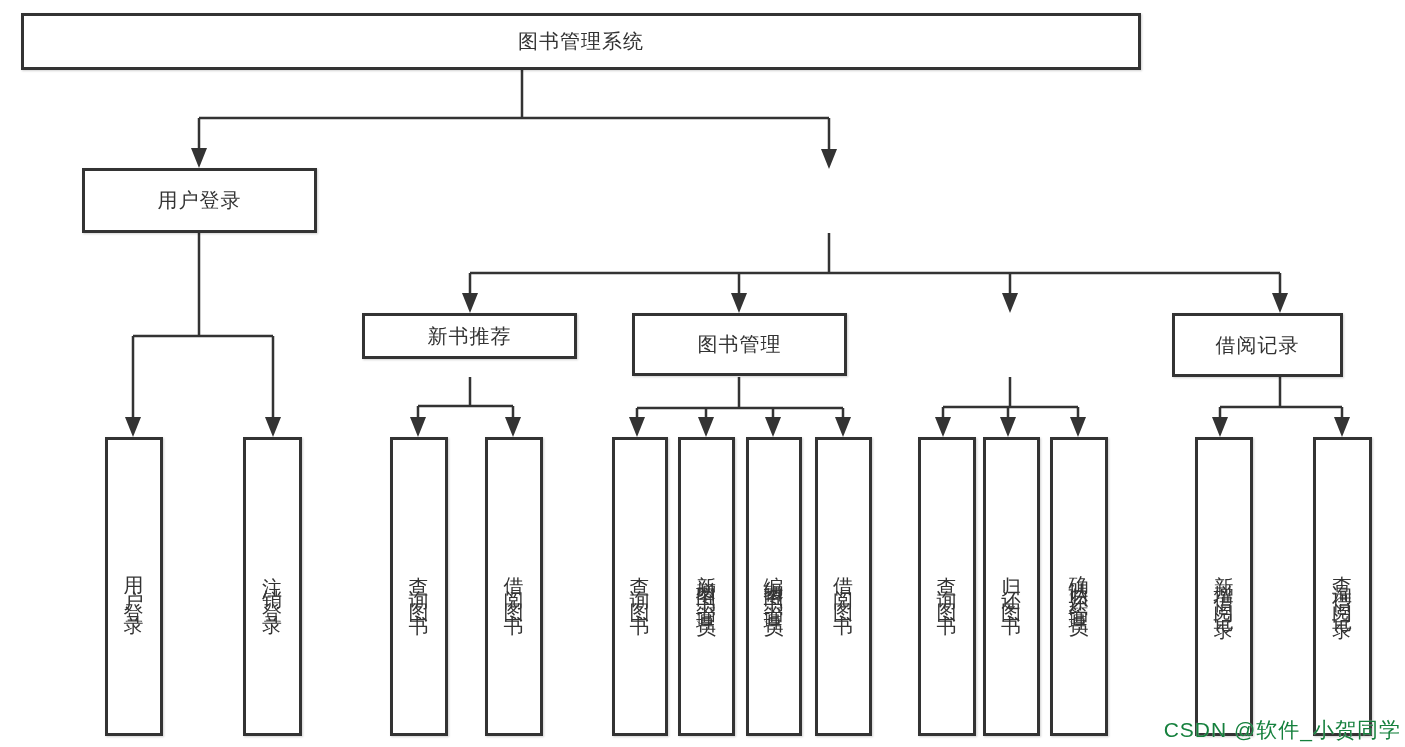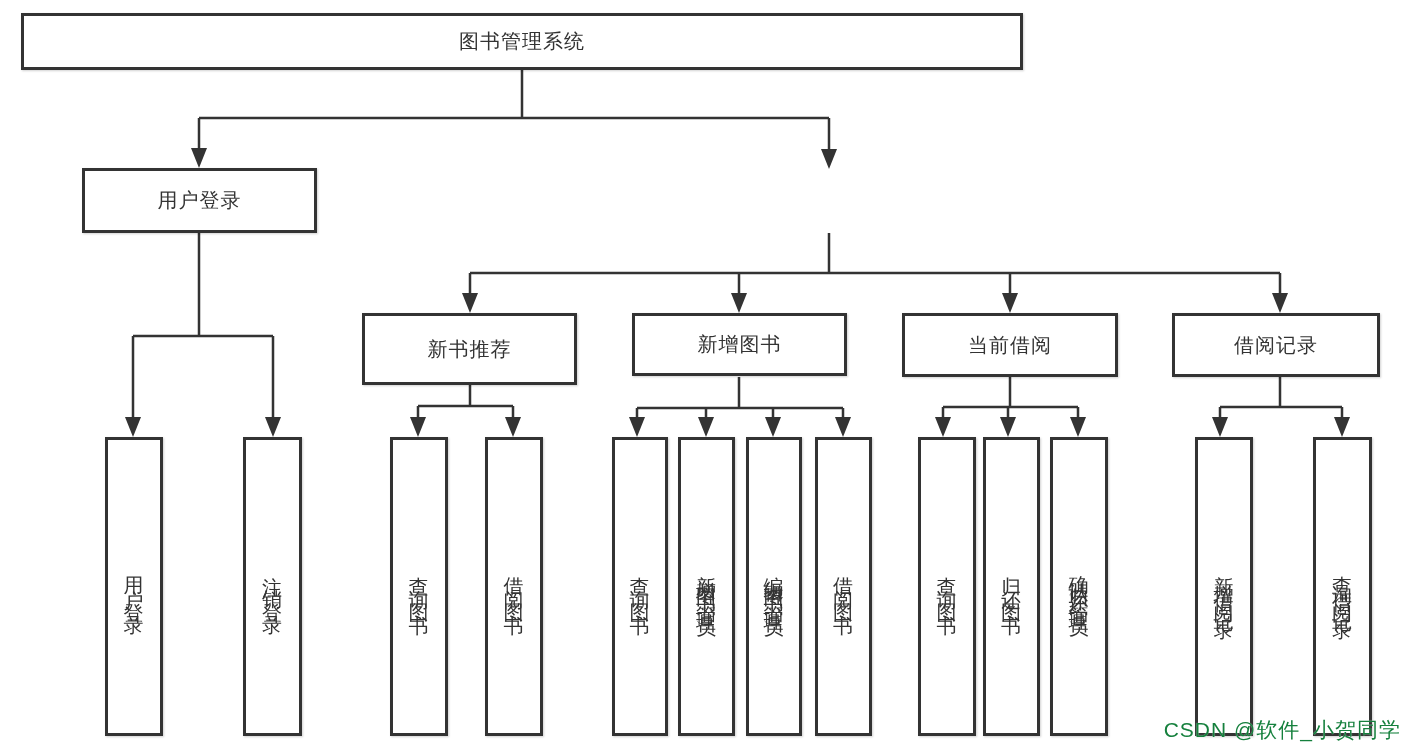--- a/index.html
+++ b/index.html
@@ -104,38 +104,35 @@
       <polygon points="765,417 781,417 773,437"></polygon>
       <polygon points="835,417 851,417 843,437"></polygon>
       <polygon points="935,417 951,417 943,437"></polygon>
       <polygon points="1000,417 1016,417 1008,437"></polygon>
       <polygon points="1070,417 1086,417 1078,437"></polygon>
       <polygon points="1212,417 1228,417 1220,437"></polygon>
       <polygon points="1334,417 1350,417 1342,437"></polygon>
     </g>
   </svg>
 
-  <div class="node" style="left:21px;top:13px;width:1002px;height:57px">
+  <div class="node" style="left:21px;top:13px;width:1120px;height:57px">
     <span>图书管理系统</span>
   </div>
 
   <div class="node" style="left:82px;top:168px;width:235px;height:65px">
     <span>用户登录</span>
   </div>
 
-  <div class="node" style="left:362px;top:313px;width:215px;height:72px">
+  <div class="node" style="left:362px;top:313px;width:215px;height:46px">
     <span>新书推荐</span>
   </div>
   <div class="node" style="left:632px;top:313px;width:215px;height:63px">
-    <span>新增图书</span>
+    <span>图书管理</span>
   </div>
-  <div class="node" style="left:902px;top:313px;width:216px;height:64px">
-    <span>当前借阅</span>
-  </div>
-  <div class="node" style="left:1172px;top:313px;width:208px;height:64px">
+  <div class="node" style="left:1172px;top:313px;width:171px;height:64px">
     <span>借阅记录</span>
   </div>
 
   <div class="leaf" style="left:105px;width:58px">
     <span class="vtext" style="letter-spacing: 13px;">用户登录</span>
   </div>
   <div class="leaf" style="left:243px;width:59px">
     <span class="vtext" style="letter-spacing: 13px;">注销登录</span>
   </div>
   <div class="leaf" style="left:390px;width:58px">

